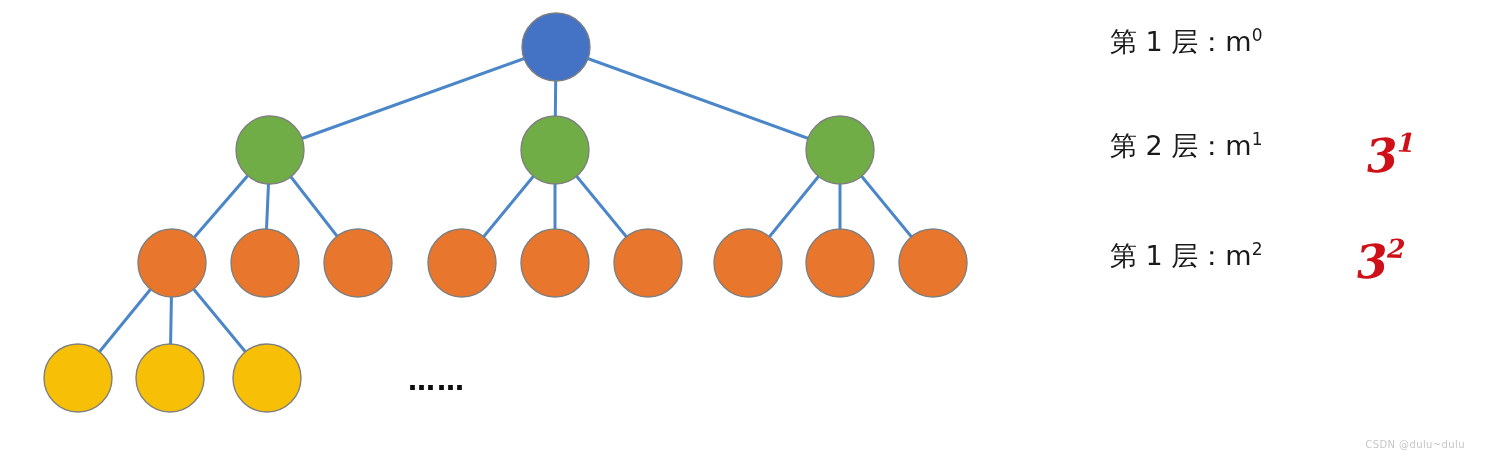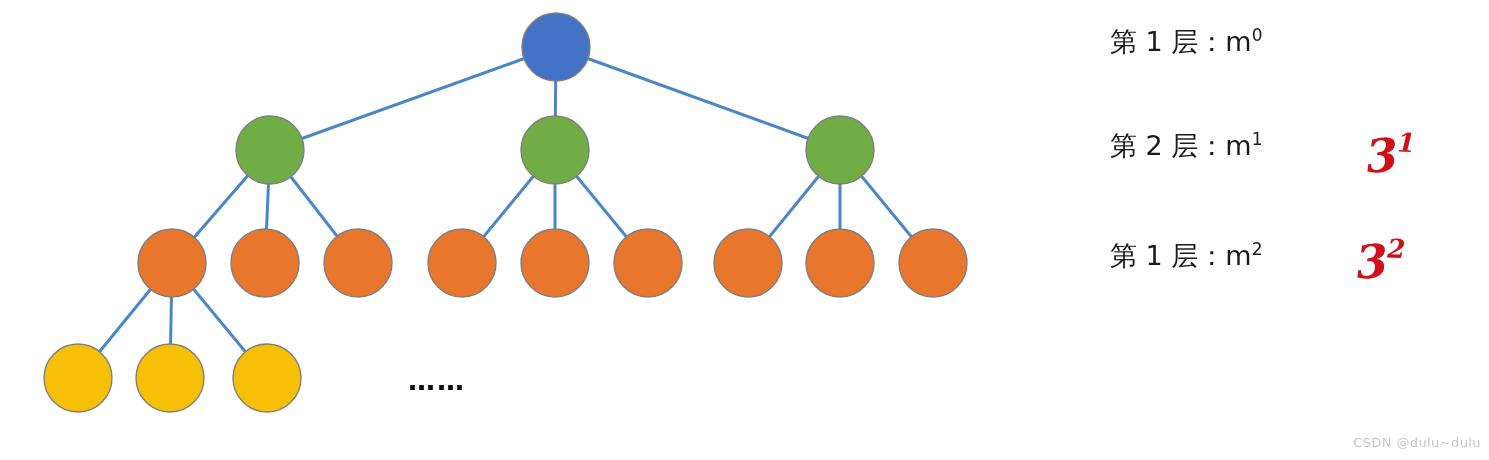--- a/index.html
+++ b/index.html
@@ -92,24 +92,24 @@
   .hand-annotation .exp {
     font-size: 26px;
     vertical-align: super;
     line-height: 0;
     display: inline-block;
     transform: rotate(6deg) translateY(-2px);
   }
   
   #watermark {
     position: absolute;
-    right: 8px;
+    right: 24px;
     bottom: 10px;
     font-family: "DejaVu Sans", "Liberation Sans", sans-serif;
-    font-size: 13px;
+    font-size: 10px;
     color: #c8c8c8;
     letter-spacing: 0.4px;
     white-space: nowrap;
   }
 </style>
 </head>
 <body>
 
 <div id="canvas">
 

